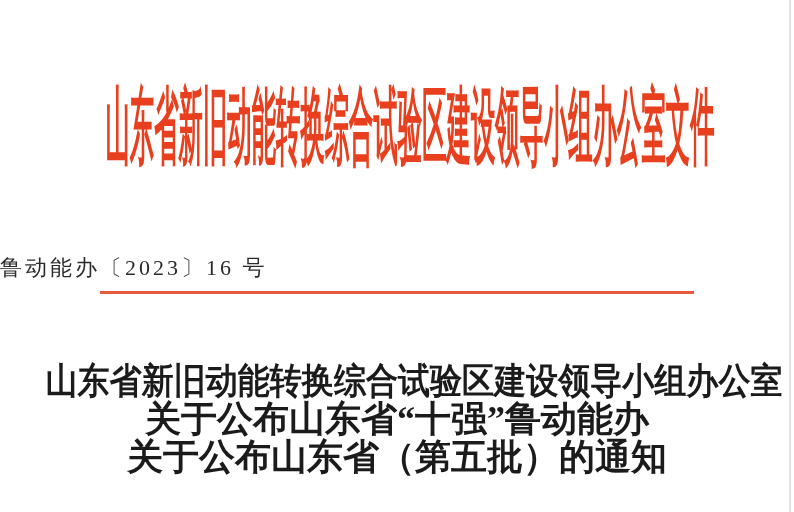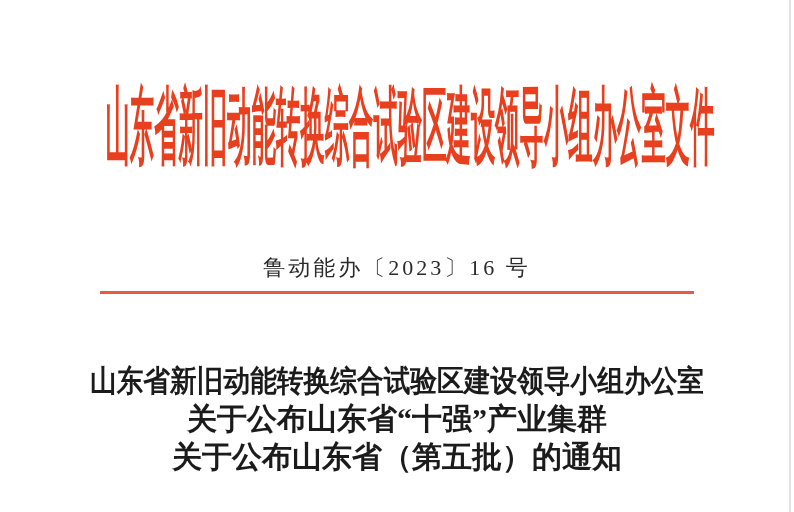--- a/index.html
+++ b/index.html
@@ -38,21 +38,20 @@
     transform-origin: center top;
     letter-spacing: 0;
   }
 
   
   .doc-number {
     position: absolute;
     top: 254px;
     left: 0;
     width: 100%;
-    text-align: center;
     font-size: 22px;
     line-height: 28px;
     letter-spacing: 3px;
     color: #2b2b2b;
     font-weight: normal;
   }
 
   
   .red-rule {
     position: absolute;
@@ -69,21 +68,21 @@
     position: absolute;
     top: 362px;
     left: 0;
     width: 100%;
     text-align: center;
     color: #1b1b1b;
     font-weight: bold;
   }
   .doc-title .line {
     display: block;
-    font-size: 30px;
+    font-size: 36px;
     line-height: 38px;
     white-space: nowrap;
   }
   .doc-title .line1-stretch {
     display: inline-block;
     white-space: nowrap;
     transform: scaleX(0.89);
     transform-origin: center;
   }
 
@@ -105,19 +104,19 @@
   <div class="red-header">
     <span class="stretch">山东省新旧动能转换综合试验区建设领导小组办公室文件</span>
   </div>
 
   <div class="doc-number">鲁动能办〔2023〕16 号</div>
 
   <div class="red-rule"></div>
 
   <div class="doc-title">
     <span class="line"><span class="line1-stretch">山东省新旧动能转换综合试验区建设领导小组办公室</span></span>
-    <span class="line">关于公布山东省“十强”产业集群</span>
+    <span class="line">关于公布山东省“十强”鲁动能办</span>
     <span class="line">关于公布山东省（第五批）的通知</span>
   </div>
 
   <div class="page-edge-line"></div>
 
 </div>
 
 </body></html>

